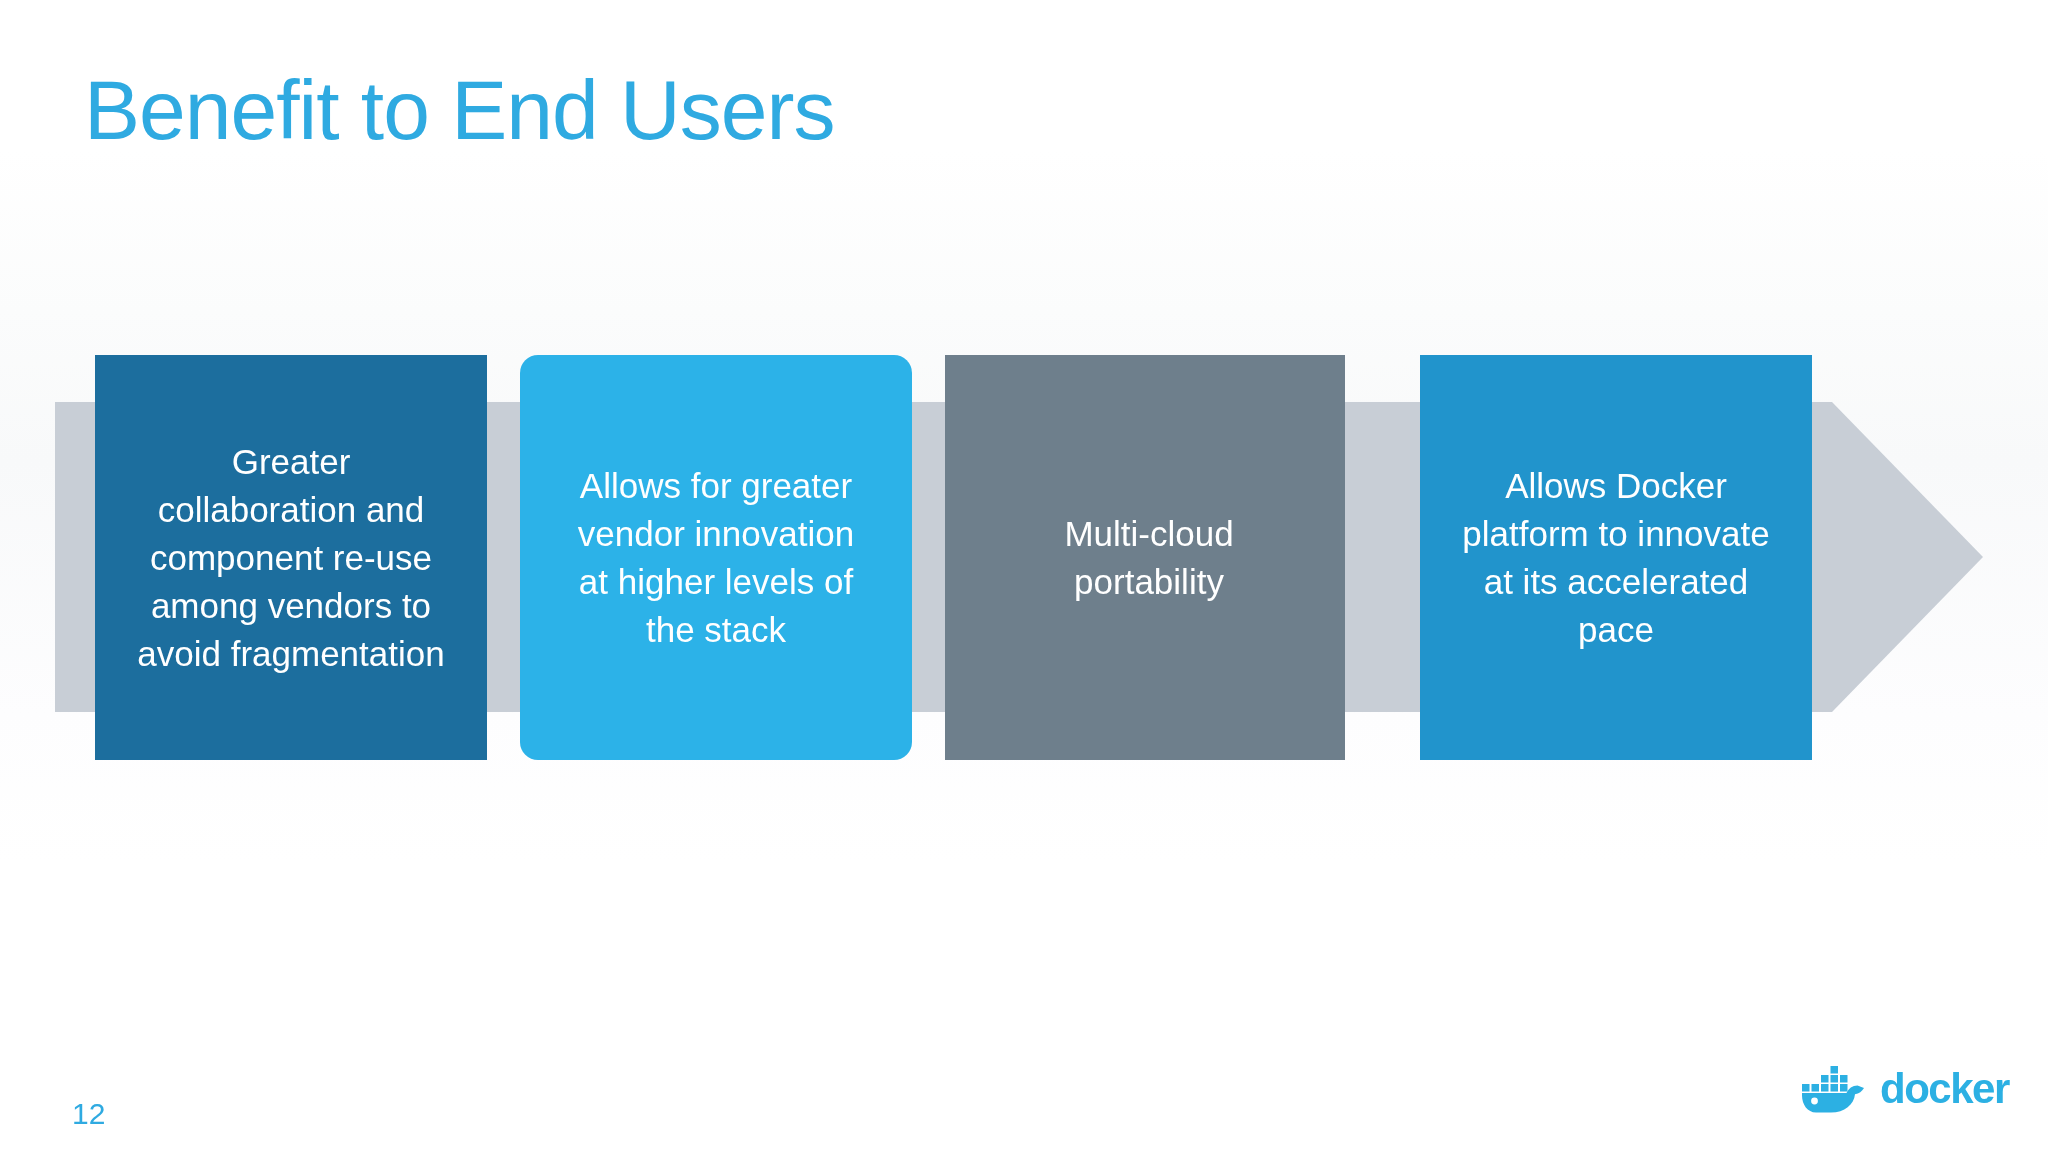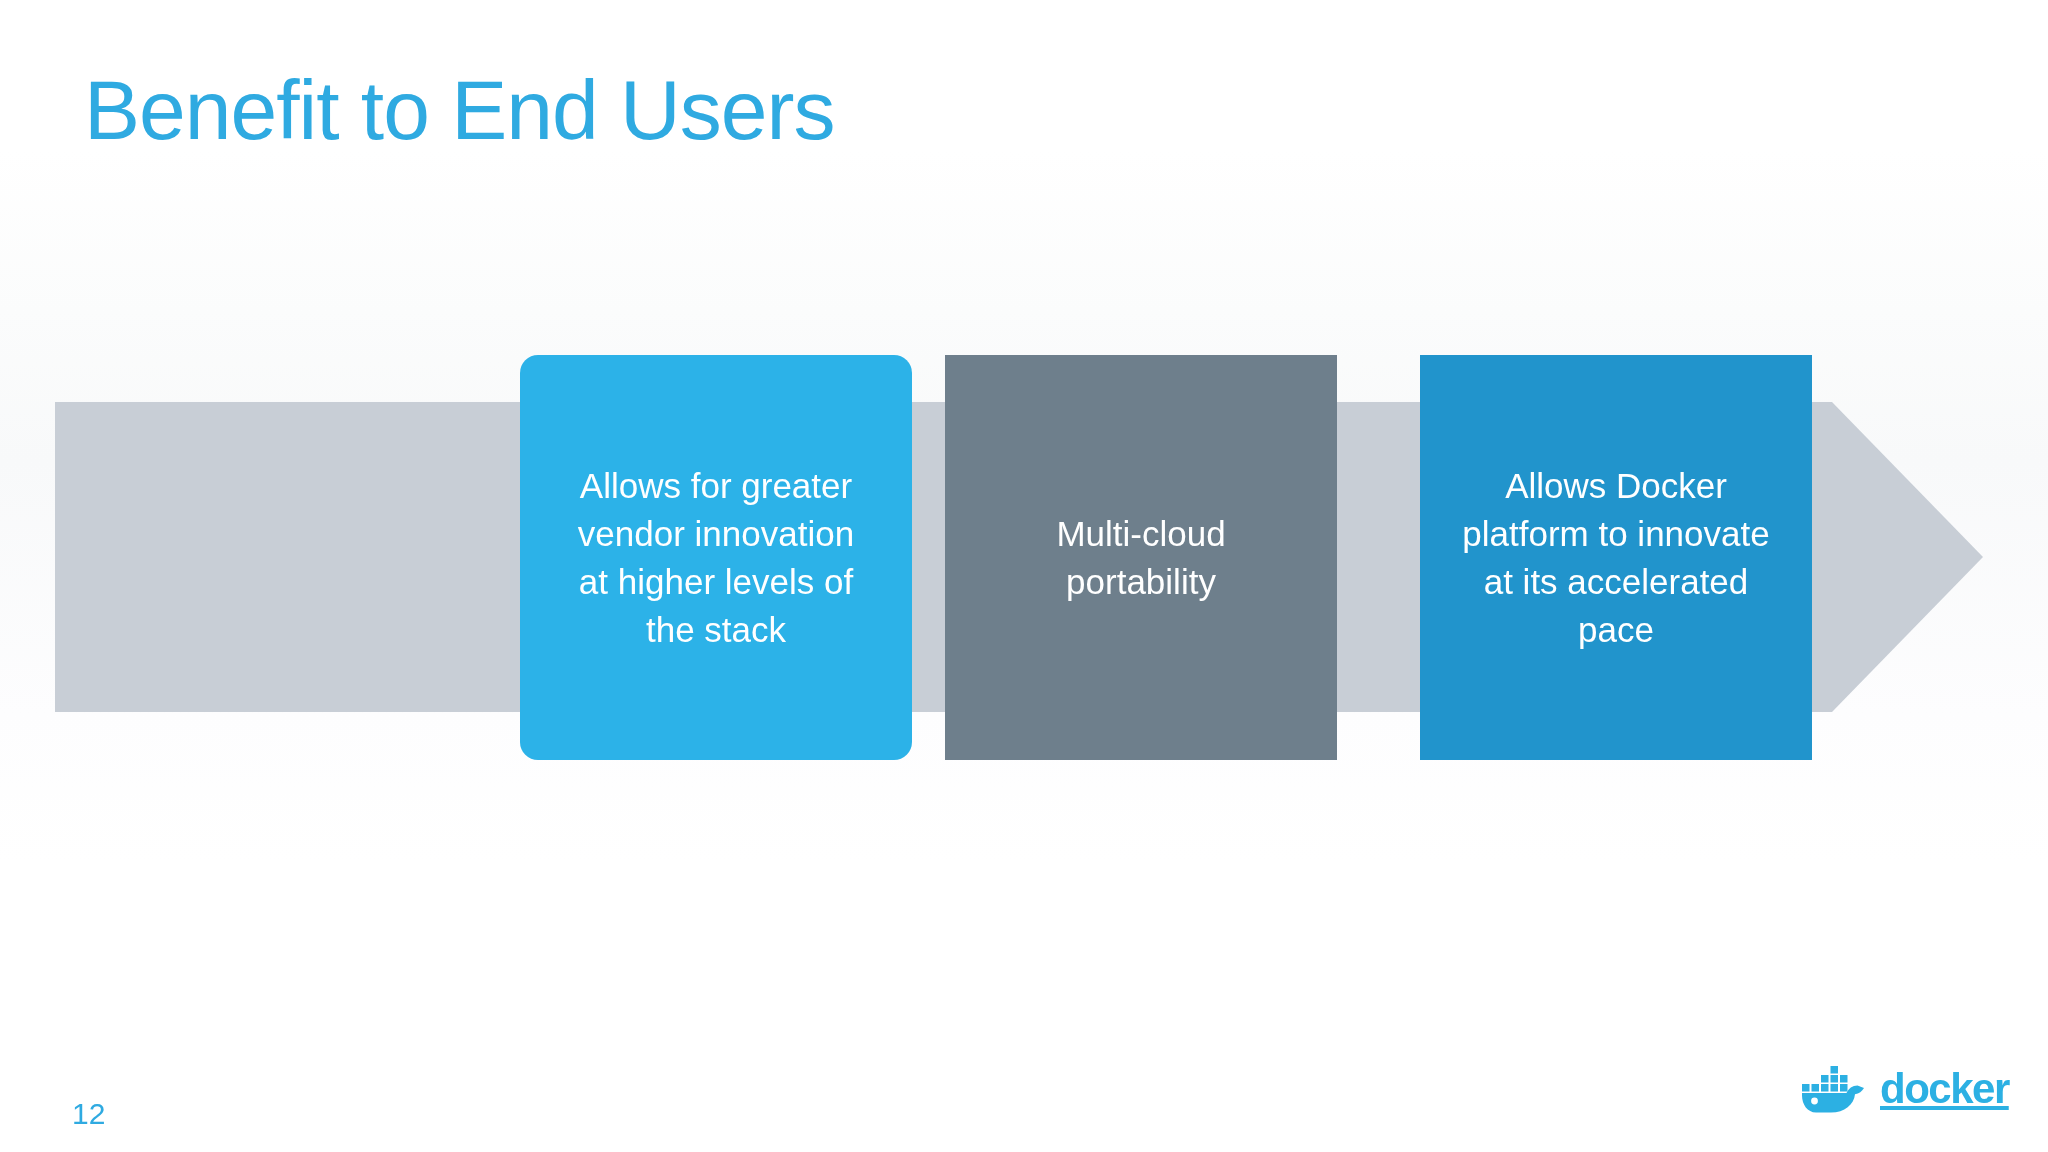--- a/index.html
+++ b/index.html
@@ -33,45 +33,52 @@
     position:absolute;left:72px;top:1078px;
     font-size:30px;font-weight:400;margin-top:19px;
   }
   .logo{
     position:absolute;left:1800px;top:1066px;
     display:flex;align-items:center;gap:14px;
   }
   .whale-icon{display:block;width:66px;height:50px;}
   .logo-wordmark{
     font-size:42px;font-weight:700;letter-spacing:-1.5px;
-    line-height:1;padding-bottom:4px;text-decoration:underline;
+    line-height:1;padding-bottom:4px;
   }
 </style>
 </head>
 <body>
 
 <div class="slide">
 
   <h1 class="title" style="color: rgb(47, 170, 225);">Benefit to End Users</h1>
 
   <div style="position: absolute; left: 0px; top: 0px; color: rgb(200, 206, 214);">
     <svg class="arrow-svg" viewBox="0 0 2048 1152" xmlns="http://www.w3.org/2000/svg">
       <polygon points="55,402 1832,402 1983,557 1832,712 55,712" fill="currentColor"></polygon>
     </svg>
   </div>
 
+  <div class="box box-1" style="background-color: rgb(28, 110, 158);">
+    <div class="box-label">Greater
+collaboration and
+component re-use
+among vendors to
+avoid fragmentation</div>
+  </div>
 
   <div class="box box-2" style="background-color: rgb(44, 178, 232); border-radius: 18px;">
     <div class="box-label">Allows for greater
 vendor innovation
 at higher levels of
 the stack</div>
   </div>
 
-  <div class="box box-3" style="background-color: rgb(110, 127, 140);">
+  <div class="box box-3" style="background-color: rgb(110, 127, 140); padding-left: 8px;">
     <div class="box-label">Multi-cloud
 portability</div>
   </div>
 
   <div class="box box-4" style="background-color: rgb(33, 148, 204);">
     <div class="box-label">Allows Docker
 platform to innovate
 at its accelerated
 pace</div>
   </div>

